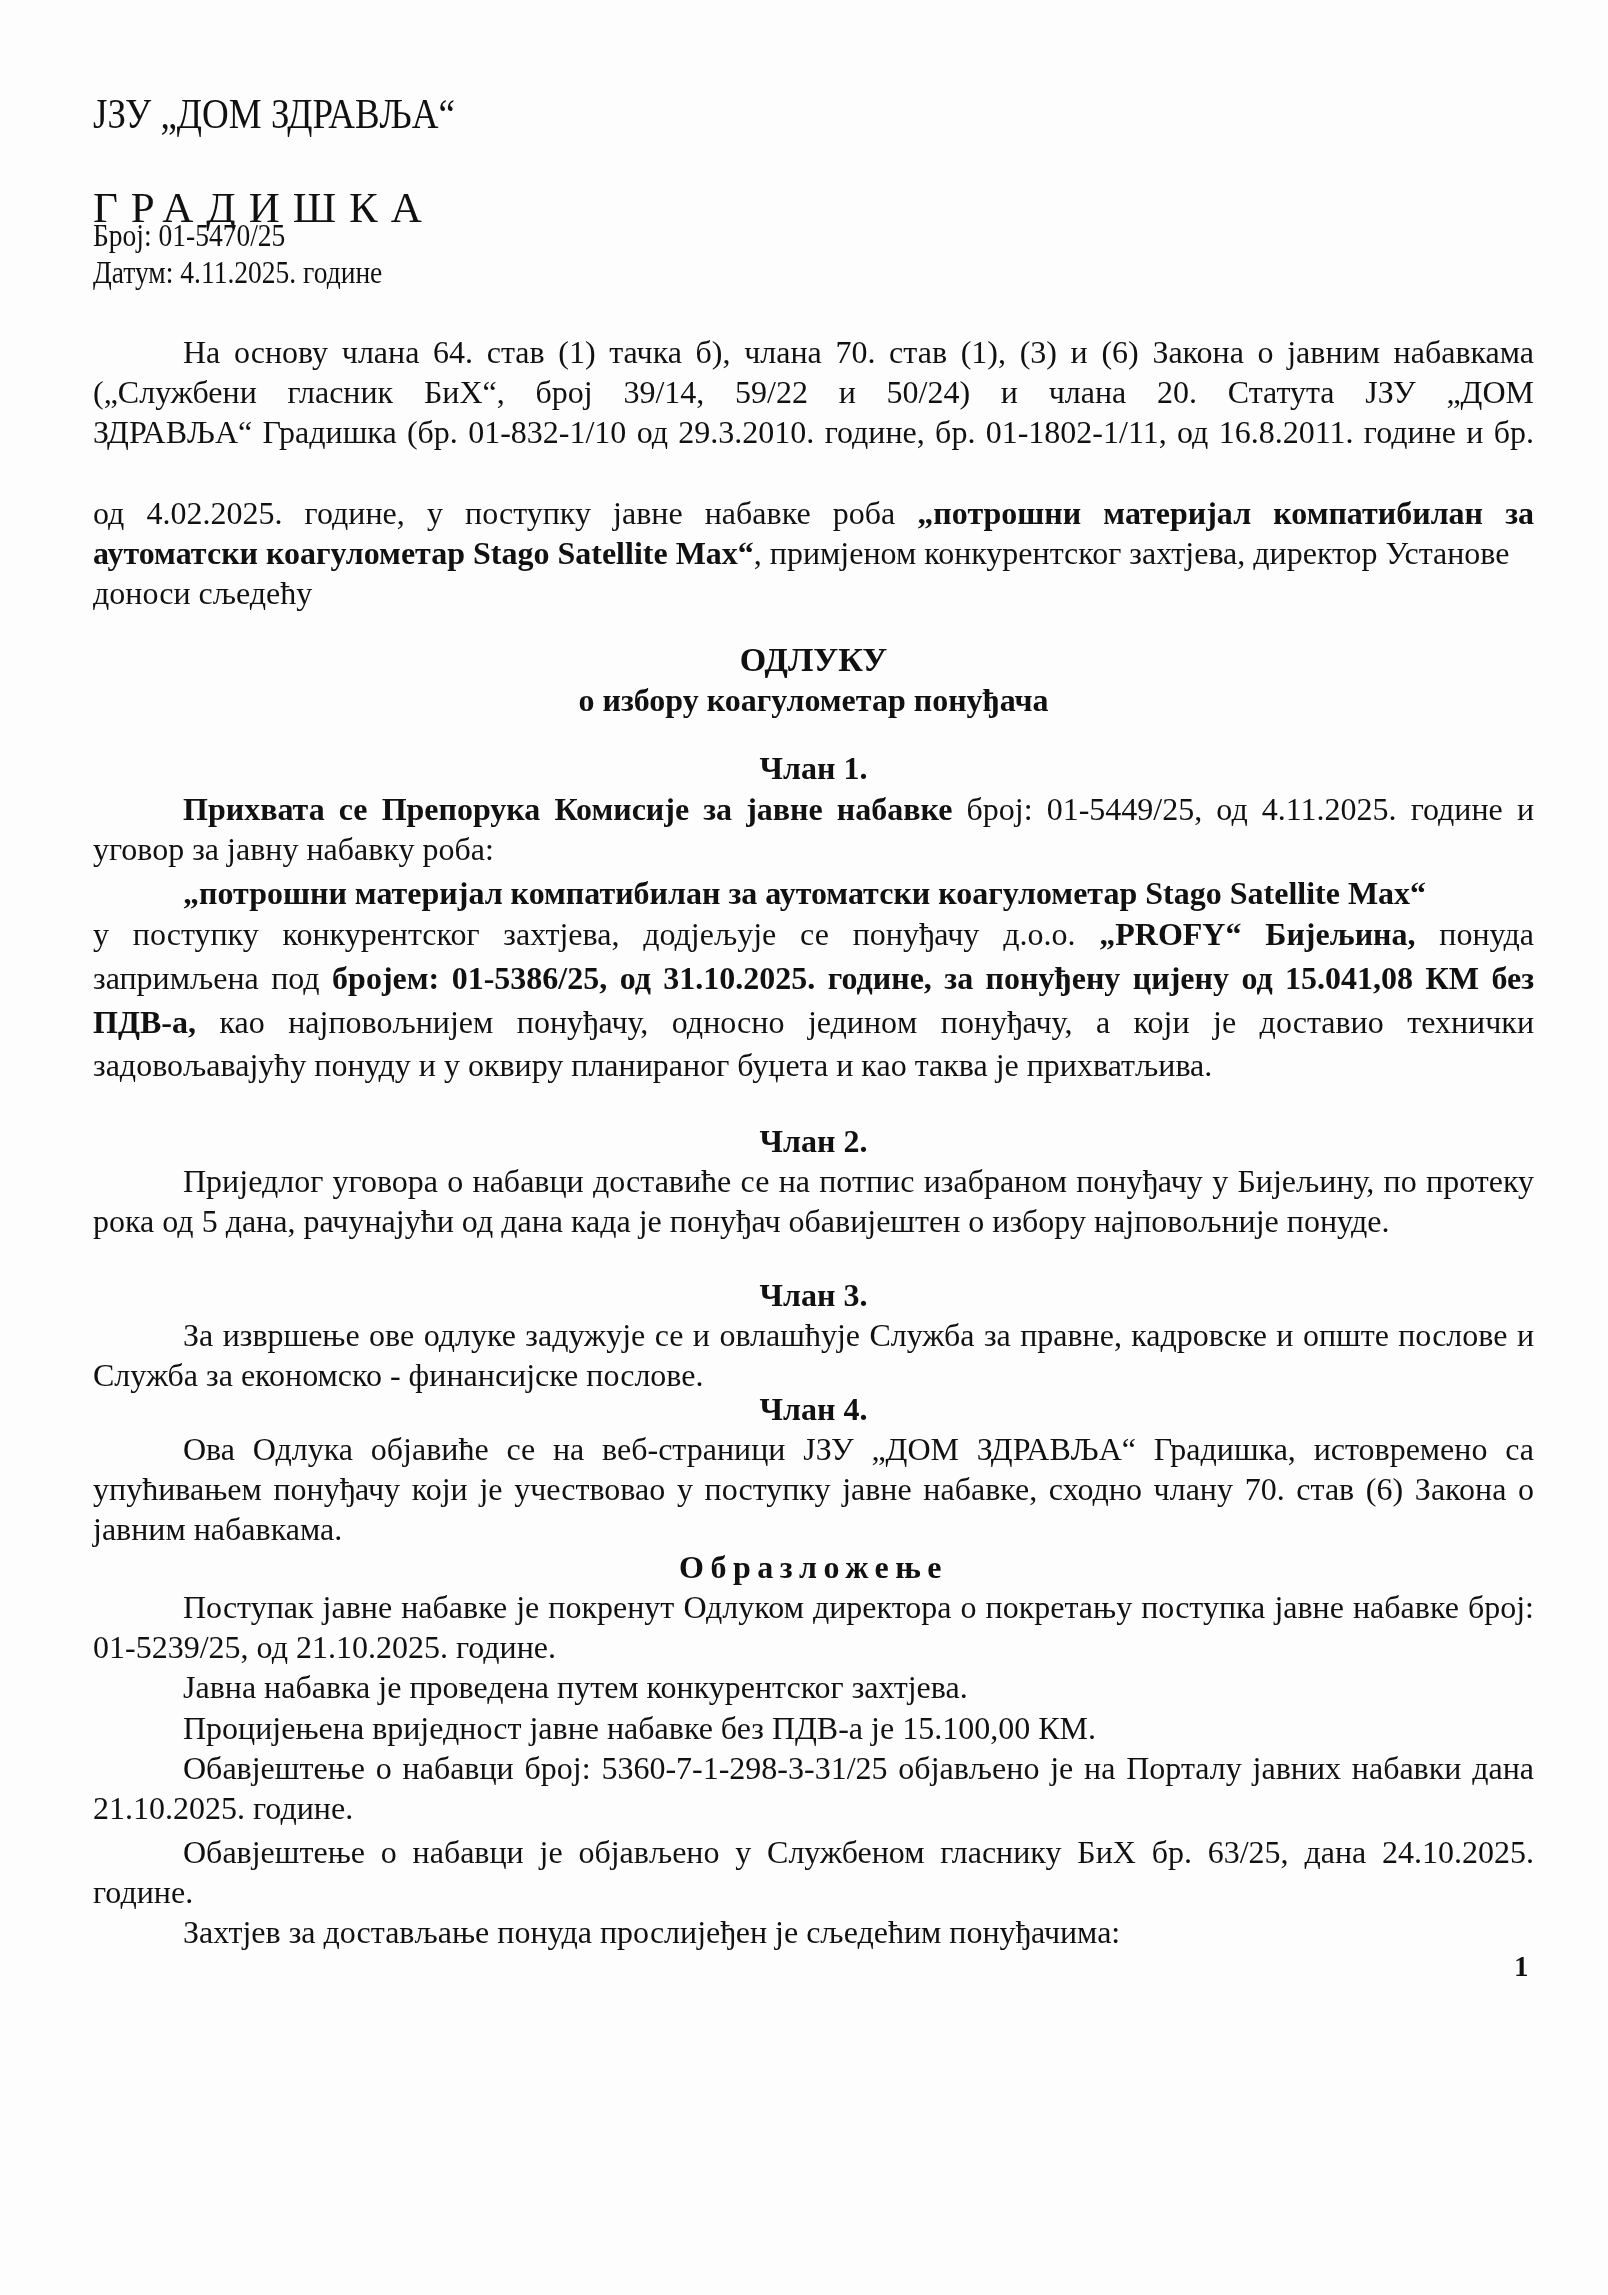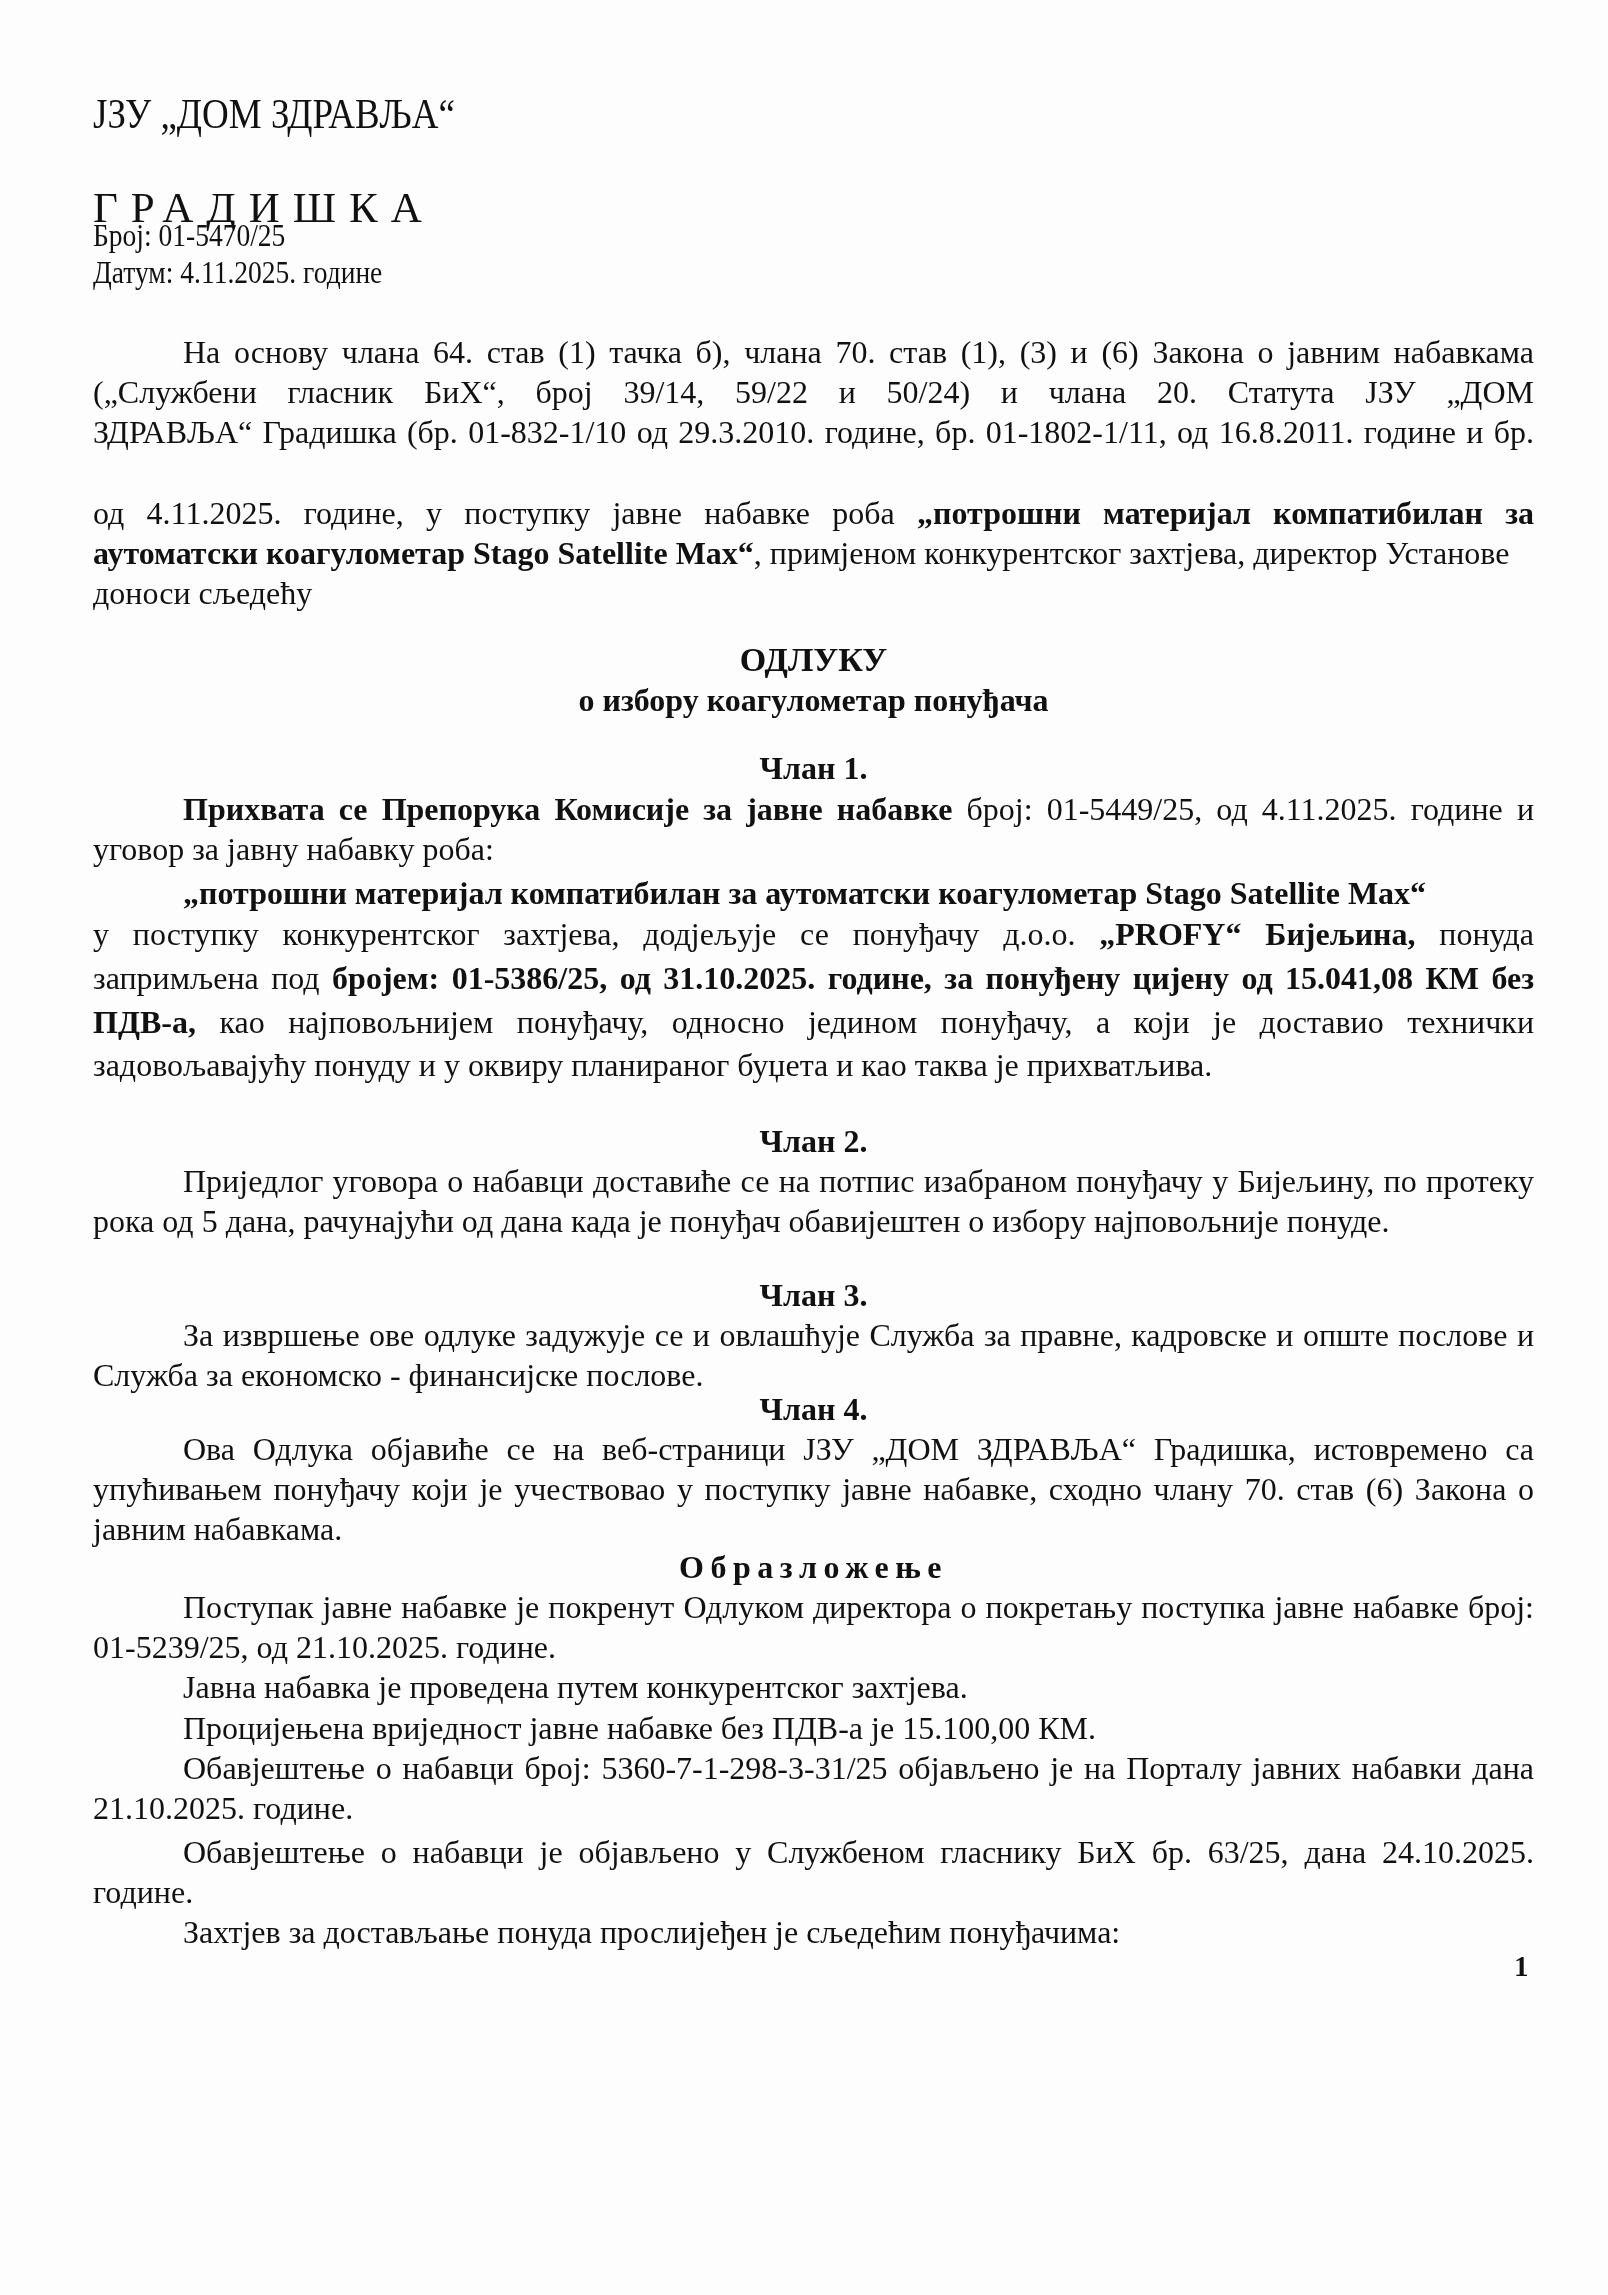--- a/index.html
+++ b/index.html
@@ -30,21 +30,21 @@
 <div class="page">
 
   <div class="line hdr1" style="top:73px;margin-top:16px;"><span class="cond">ЈЗУ „ДОМ ЗДРАВЉА“</span></div>
   <div class="line hdr2" style="top:135px;"><span>ГРАДИШКА</span></div>
   <div class="line" style="top:215px;"><span class="cond">Број: 01-5470/25</span></div>
   <div class="line" style="top:252px;"><span class="cond">Датум: 4.11.2025. године</span></div>
 
   <div class="line just ind" style="top: 332px; white-space: normal;">На основу члана 64. став (1) тачка б), члана 70. став (1), (3) и (6) Закона о јавним набавкама</div>
   <div class="line just" style="top: 372px; white-space: normal;">(„Службени гласник БиХ“, број 39/14, 59/22 и 50/24) и члана 20. Статута ЈЗУ „ДОМ</div>
   <div class="line just" style="top: 412px; white-space: normal;">ЗДРАВЉА“ Градишка (бр. 01-832-1/10 од 29.3.2010. године, бр. 01-1802-1/11, од 16.8.2011. године и бр.</div>
-  <div class="line just" style="top: 493px; white-space: normal;"><span>од 4.11.2025. године, у поступку јавне набавке роба</span> <span class="b">„потрошни материјал компатибилан за</span></div>
+  <div class="line just" style="top: 493px; white-space: normal;"><span>од 4.02.2025. године, у поступку јавне набавке роба</span> <span class="b">„потрошни материјал компатибилан за</span></div>
   <div class="line" style="top:533px;"><span class="b">аутоматски коагулометар Stago Satellite Max“</span><span>, примјеном конкурентског захтјева, директор Установе</span></div>
   <div class="line" style="top:573px;">доноси сљедећу</div>
 
   <div class="line center b" style="top:640px; font-size:34px;">ОДЛУКУ</div>
   <div class="line center b" style="top:680px;">о избору коагулометар понуђача</div>
 
   <div class="line center b" style="top:748px;">Члан 1.</div>
   <div class="line just ind" style="top: 789px; white-space: normal;"><span class="b">Прихвата се Препорука Комисије за јавне набавке</span><span> број: 01-5449/25, од 4.11.2025. године и</span></div>
   <div class="line" style="top:829px;">уговор за јавну набавку роба:</div>
   <div class="line b ind" style="top:873px;">„потрошни материјал компатибилан за аутоматски коагулометар Stago Satellite Max“</div>

